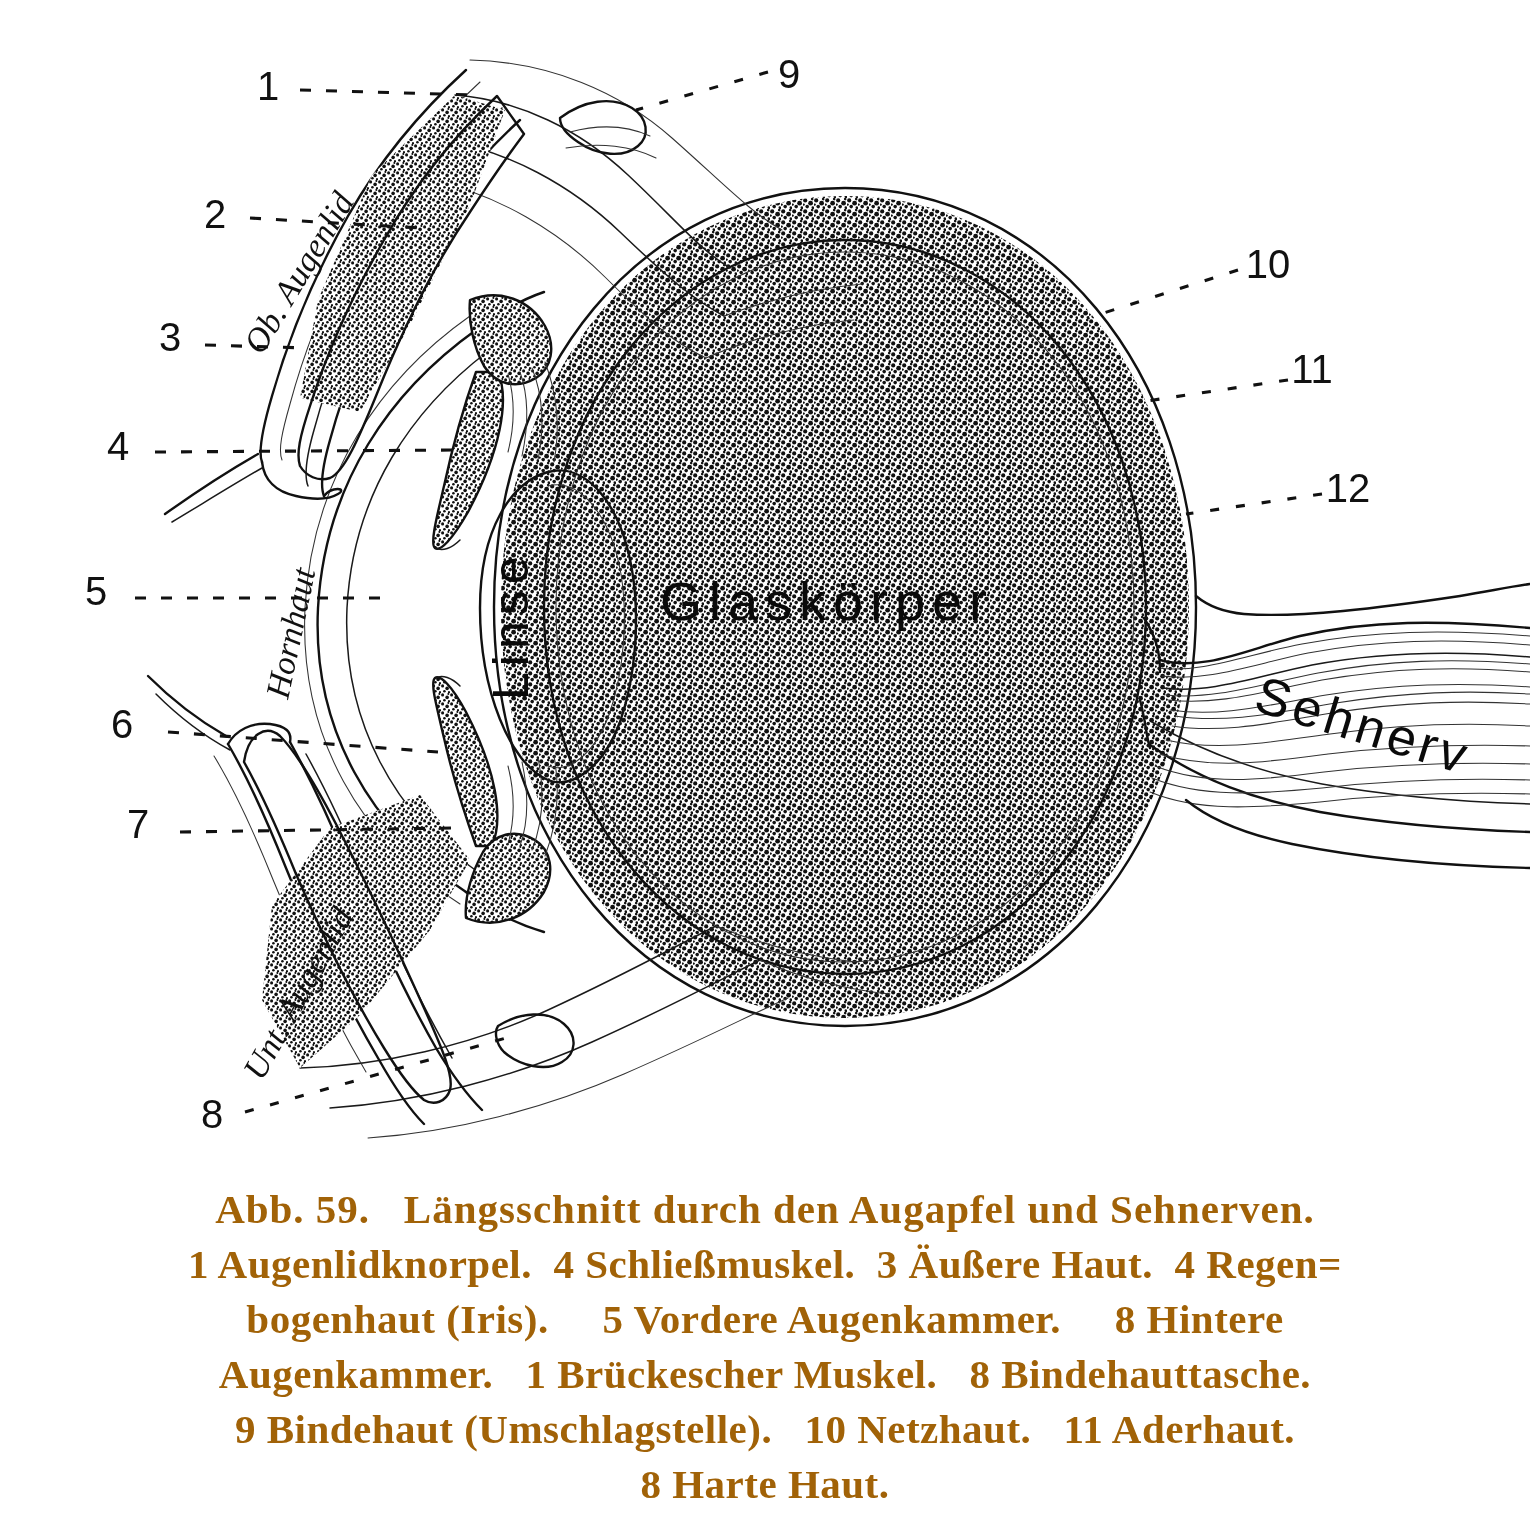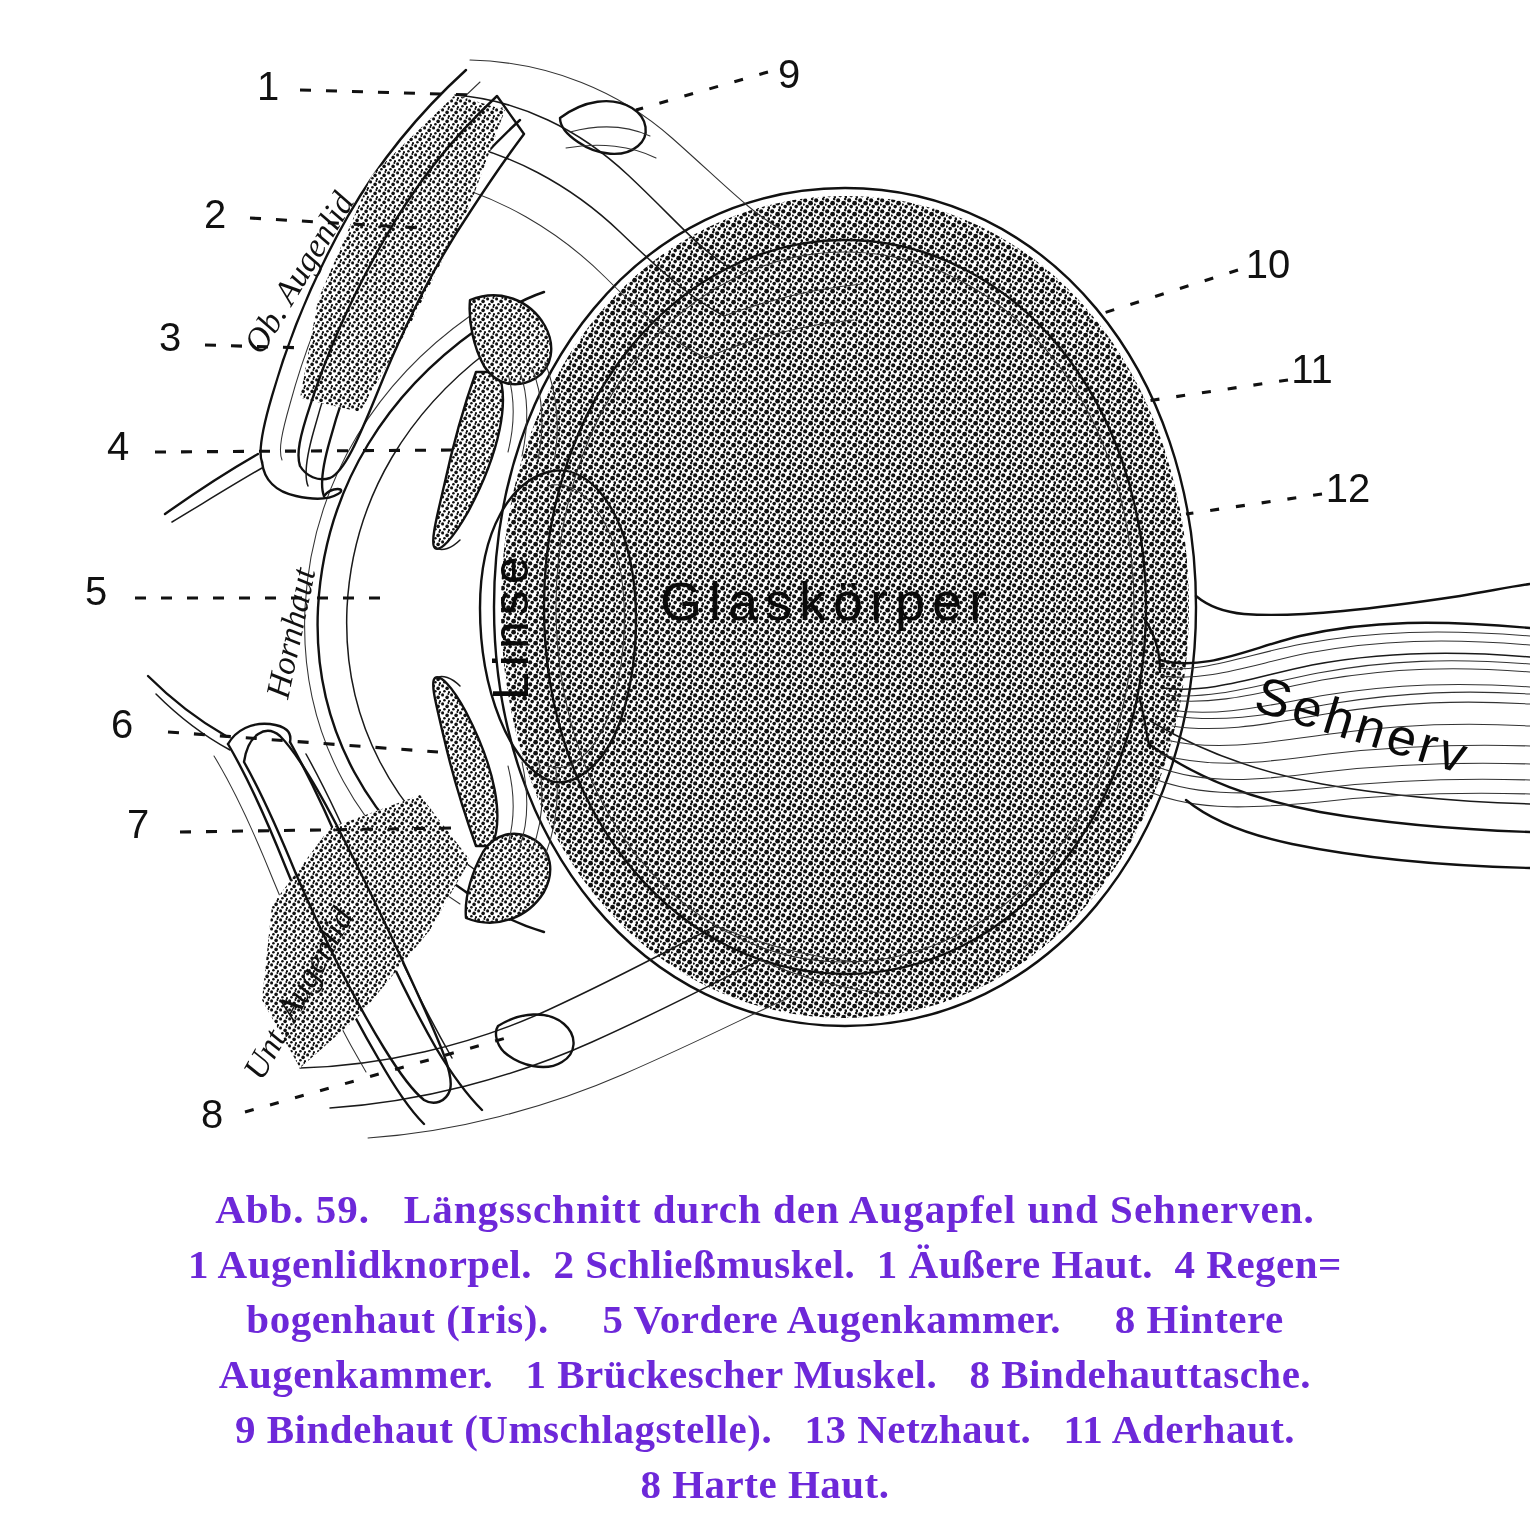--- a/index.html
+++ b/index.html
@@ -20,21 +20,21 @@
   .ink{fill:none;stroke:#111;stroke-width:2.4;stroke-linecap:round;stroke-linejoin:round;}
   .ink-thin{fill:none;stroke:#1a1a1a;stroke-width:1.5;stroke-linecap:round;}
   .ink-hair{fill:none;stroke:#333;stroke-width:1.05;stroke-linecap:round;}
   .leader{fill:none;stroke:#111;stroke-width:3.1;stroke-linecap:butt;
           stroke-dasharray:11 15;}
   .leader2{fill:none;stroke:#111;stroke-width:3.1;stroke-linecap:butt;
           stroke-dasharray:9 17;}
 
   #caption{position:absolute;left:0;top:1182px;width:1530px;text-align:center;}
   .capline{font-family:"Liberation Serif",serif;font-weight:bold;
-           font-size:41px;line-height:55px;color:#6d28d9;
+           font-size:41px;line-height:55px;color:#a16207;
            letter-spacing:0.5px;white-space:pre;}
   .capline.first{letter-spacing:1px;}
 </style>
 </head>
 <body>
 
 <div id="page">
 
   <div id="figure">
     <svg viewBox="0 0 1530 1175" xmlns="http://www.w3.org/2000/svg">
@@ -299,20 +299,20 @@
       <text class="sehn" x="0" y="0" transform="translate(1252,710) rotate(17)">Sehnerv</text>
 
       <text class="scriptlabel" x="0" y="0" transform="translate(262,356) rotate(-59)">Ob. Augenlid</text>
 
       <text class="scriptlabel" x="0" y="0" transform="translate(262,1082) rotate(-61)">Unt. Augenlid</text>
     </svg>
   </div>
 
   <div id="caption">
     <div class="capline first">Abb. 59.   Längsschnitt durch den Augapfel und Sehnerven.</div>
-    <div class="capline">1 Augenlidknorpel.  2 Schließmuskel.  1 Äußere Haut.  4 Regen=</div>
+    <div class="capline">1 Augenlidknorpel.  4 Schließmuskel.  3 Äußere Haut.  4 Regen=</div>
     <div class="capline">bogenhaut (Iris).     5 Vordere Augenkammer.     8 Hintere</div>
     <div class="capline">Augenkammer.   1 Brückescher Muskel.   8 Bindehauttasche.</div>
-    <div class="capline">9 Bindehaut (Umschlagstelle).   13 Netzhaut.   11 Aderhaut.</div>
+    <div class="capline">9 Bindehaut (Umschlagstelle).   10 Netzhaut.   11 Aderhaut.</div>
     <div class="capline">8 Harte Haut.</div>
   </div>
 
 </div>
 
 </body></html>

